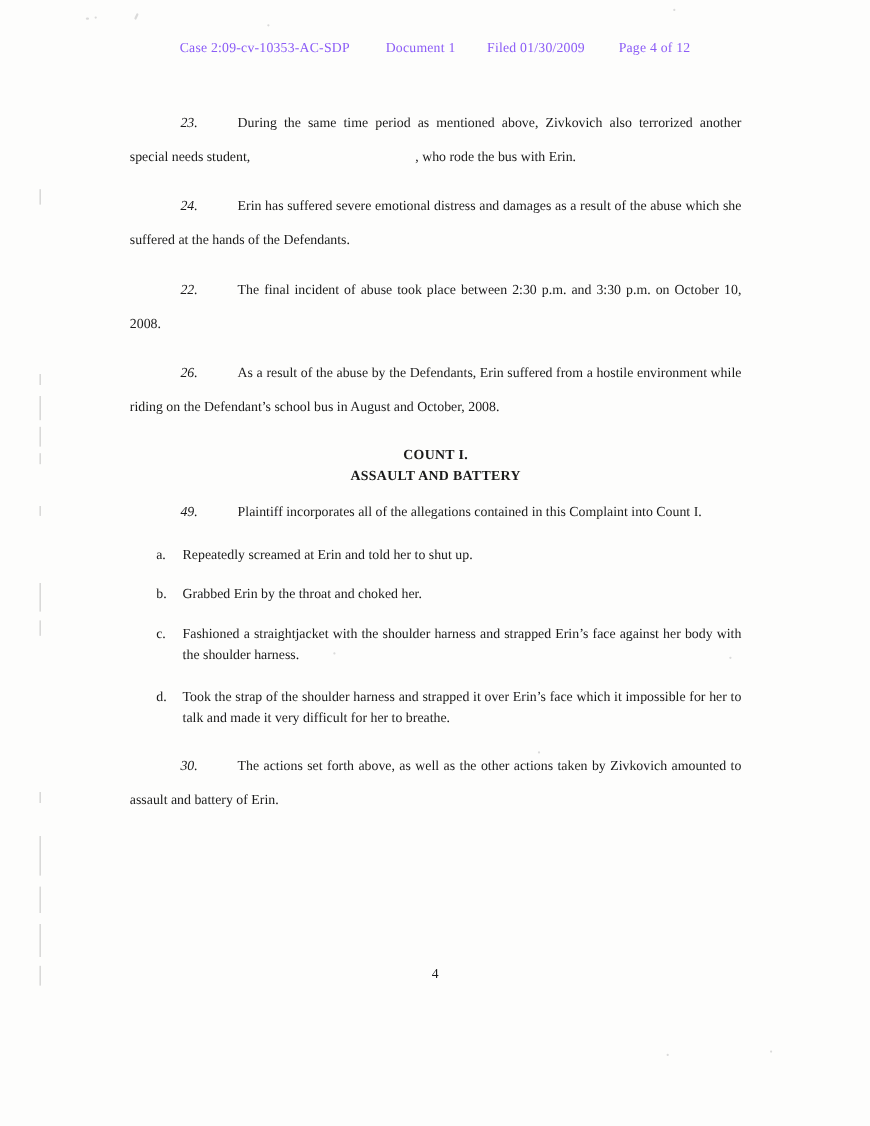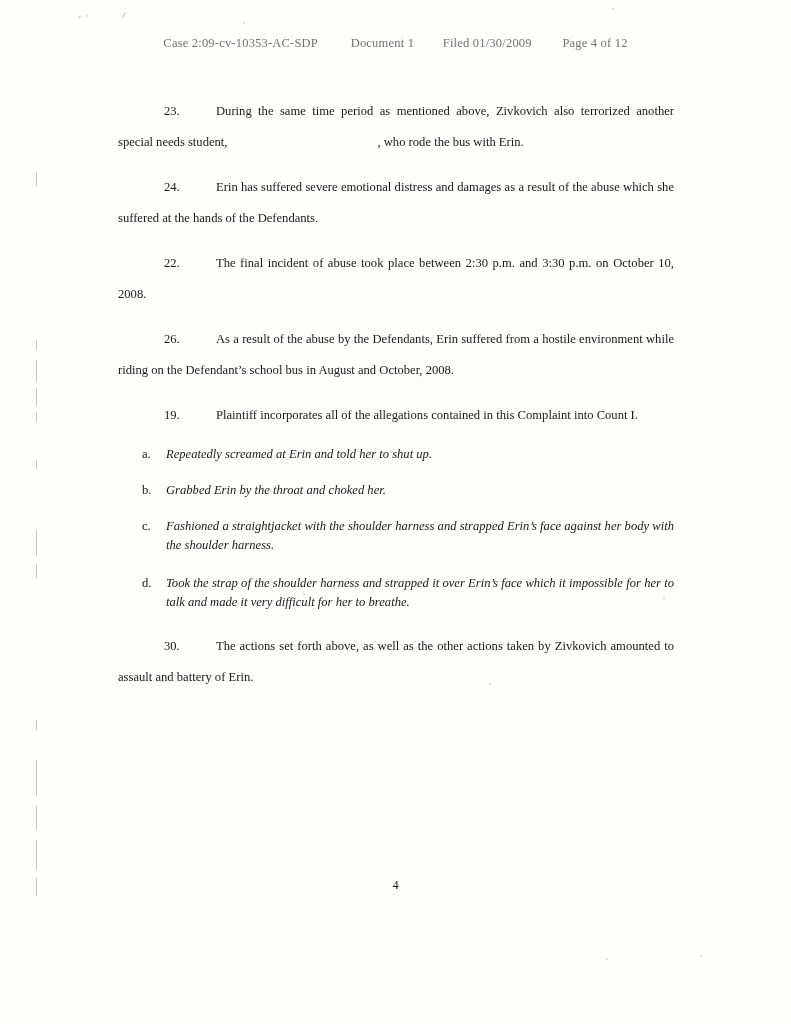--- a/index.html
+++ b/index.html
@@ -42,21 +42,21 @@
     display: block;
   }
   .caption {
     position: absolute;
     top: 36px;
     left: 0;
     right: 0;
     text-align: center;
     font-size: 12.5px;
     letter-spacing: .2px;
-    color: #737373;
+    color: #8b5cf6;
     white-space: nowrap;
   }
   .caption span { display: inline-block; }
   .cap-gap-1 { width: 26px; }
   .cap-gap-2 { width: 22px; }
   .cap-gap-3 { width: 24px; }
 
   .body-col {
     position: absolute;
     left: 118px;
@@ -67,20 +67,21 @@
     margin: 0 0 14px 0;
     font-size: 12.6px;
     line-height: 31px;
     text-align: justify;
     text-indent: 0;
   }
   p.para .num {
     display: inline-block;
     width: 52px;
     text-indent: 0;
+    font-style: italic;
   }
   .first-line-indent {
     display: inline-block;
     width: 46px;
   }
   .blank-redact {
     display: inline-block;
     width: 150px;
   }
   .count-head {
@@ -106,21 +107,20 @@
   }
   ul.sublist li .lbl {
     width: 48px;
     flex: 0 0 48px;
     padding-left: 24px;
     box-sizing: border-box;
   }
   ul.sublist li .txt {
     flex: 1 1 auto;
     text-align: justify;
-    font-style: italic;
   }
   ul.sublist li.wide { margin-bottom: 19px; }
   .footer-num {
     position: absolute;
     top: 878px;
     left: 0;
     right: 0;
     text-align: center;
     font-size: 12.4px;
   }
@@ -171,22 +171,26 @@
   <div class="body-col">
 
     <p class="para"><span class="first-line-indent"></span><span class="num">23.</span><span>During the same time period as mentioned above, Zivkovich also terrorized another special needs student,</span><span class="blank-redact"></span><span>, who rode the bus with Erin.</span></p>
 
     <p class="para"><span class="first-line-indent"></span><span class="num">24.</span><span>Erin has suffered severe emotional distress and damages as a result of the abuse which she suffered at the hands of the Defendants.</span></p>
 
     <p class="para"><span class="first-line-indent"></span><span class="num">22.</span><span>The final incident of abuse took place between 2:30 p.m. and 3:30 p.m. on October 10, 2008.</span></p>
 
     <p class="para"><span class="first-line-indent"></span><span class="num">26.</span><span>As a result of the abuse by the Defendants, Erin suffered from a hostile environment while riding on the Defendant’s school bus in August and October, 2008.</span></p>
 
-
-    <p class="para"><span class="first-line-indent"></span><span class="num">19.</span><span>Plaintiff incorporates all of the allegations contained in this Complaint into Count I.</span></p>
+    <div class="count-head">
+      <div>COUNT I.</div>
+      <div>ASSAULT AND BATTERY</div>
+    </div>
+
+    <p class="para"><span class="first-line-indent"></span><span class="num">49.</span><span>Plaintiff incorporates all of the allegations contained in this Complaint into Count I.</span></p>
 
 
 
     <ul class="sublist">
       <li>
         <span class="lbl">a.</span>
         <span class="txt">Repeatedly screamed at Erin and told her to shut up.</span>
       </li>
       <li>
         <span class="lbl">b.</span>

